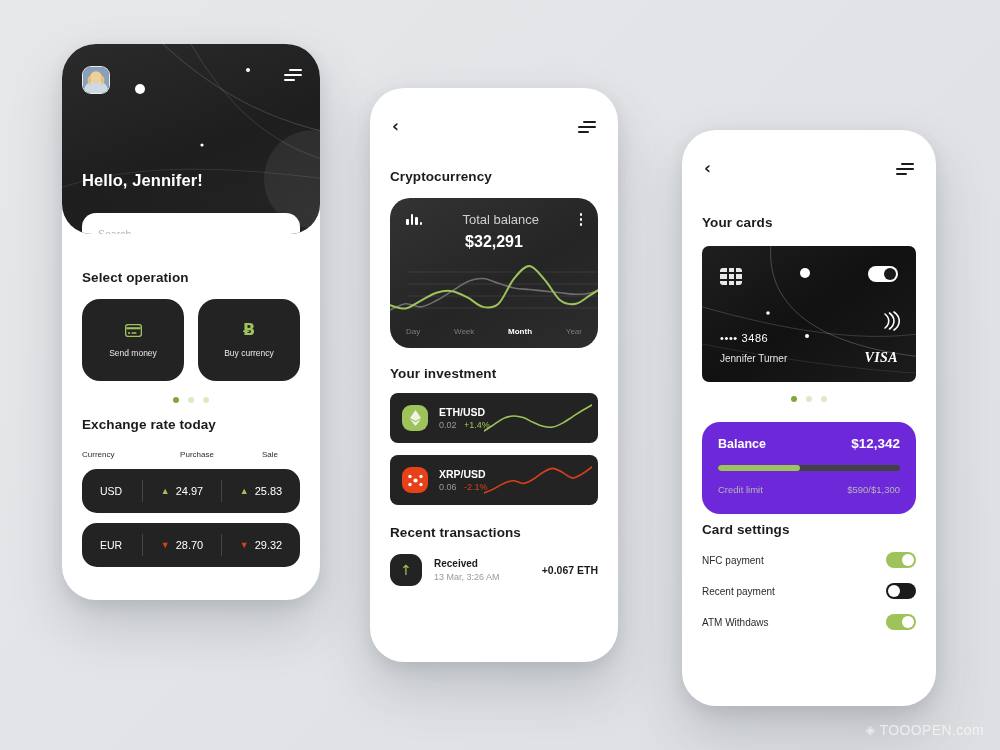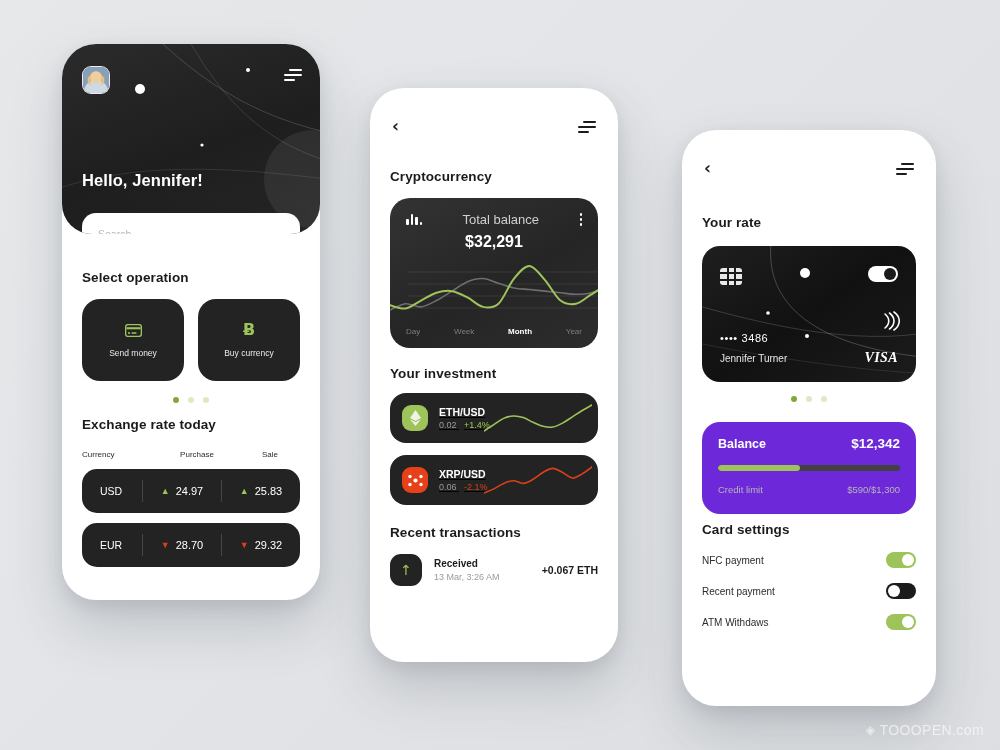--- a/index.html
+++ b/index.html
@@ -134,23 +134,23 @@
   .kebab i { width: 2.5px; height: 2.5px; border-radius: 50%; background: #fff; display: block; }
   .bc-amount { text-align: center; font-size: 16px; font-weight: bold; color: #fff; margin-top: 6px; }
   .bc-chart { position: absolute; left: 0; right: 0; top: 62px; height: 56px; }
   .bc-tabs {
     position: absolute; left: 16px; right: 16px; bottom: 12px;
     display: flex; justify-content: space-between; font-size: 8px; color: #7e7e7e;
   }
   .bc-tabs .on { color: #fff; font-weight: bold; }
 
   .inv-card {
-    margin-top: 12px; height: 50px; background: #232323; border-radius: 16px;
+    margin-top: 12px; height: 50px; background: #232323; border-radius: 8px;
     display: flex; align-items: center; padding: 0 12px; position: relative;
-    overflow: hidden; cursor: pointer; text-decoration: underline;
+    overflow: hidden; cursor: pointer;
   }
   .coin { width: 26px; height: 26px; border-radius: 9px; display: flex; align-items: center; justify-content: center; }
   .coin.eth { background: #9ec35a; }
   .coin.xrp { background: #e8411a; }
   .inv-txt { margin-left: 11px; }
   .inv-pair { font-size: 10.5px; color: #fff; font-weight: bold; }
   .inv-sub { font-size: 9px; color: #9a9a9a; margin-top: 2px; }
   .inv-sub b { font-weight: normal; margin-left: 5px; }
   .pos { color: #9ec35a; }
   .neg { color: #d8401c; }
@@ -165,21 +165,21 @@
   .tx-mid { margin-left: 12px; flex: 1; }
   .tx-name { font-size: 10px; font-weight: bold; color: #1b1b1b; }
   .tx-date { font-size: 9px; color: #9a9a9a; margin-top: 3px; }
   .tx-amt { font-size: 10.5px; font-weight: bold; color: #1b1b1b; }
 
   
   .p3-body { padding: 0 20px; }
   .p3-title { margin-top: 38px; }
 
   .credit-card {
-    margin-top: 16px; height: 136px; border-radius: 18px;
+    margin-top: 16px; height: 136px; border-radius: 7px;
     background: linear-gradient(145deg, #1f1f1f 0%, #111111 50%, #1c1c1c 100%);
     position: relative; overflow: hidden;
   }
   .cc-svg { position: absolute; inset: 0; width: 100%; height: 100%; }
   .chip {
     position: absolute; left: 18px; top: 22px; width: 22px; height: 17px;
     border-radius: 3px; background: #e8e8e8;
   }
   .chip::before, .chip::after {
     content: ''; position: absolute; background: #1a1a1a;
@@ -443,21 +443,21 @@
     <div class="topbar">
       <div class="back">‹</div>
       <div class="dark-menu">
           <span></span>
           <span></span>
           <span></span>
         </div>
     </div>
 
     <div class="p3-body">
-      <div class="sec-title p3-title">Your rate</div>
+      <div class="sec-title p3-title">Your cards</div>
 
       <div class="credit-card">
         <svg class="cc-svg" viewBox="0 0 214 136" preserveAspectRatio="none">
           <path d="M70 -10 C 60 50, 100 100, 230 112" fill="none" stroke="rgba(255,255,255,.22)" stroke-width="1"></path>
           <path d="M-10 58 C 60 78, 150 100, 230 86" fill="none" stroke="rgba(255,255,255,.17)" stroke-width="1"></path>
           <path d="M-10 96 C 70 112, 150 124, 230 128" fill="none" stroke="rgba(255,255,255,.10)" stroke-width="1"></path>
           <circle cx="103" cy="27" r="5" fill="#ffffff"></circle>
           <circle cx="66" cy="67" r="1.8" fill="#ffffff"></circle>
           <circle cx="105" cy="90" r="2" fill="#ffffff"></circle>
         </svg>

